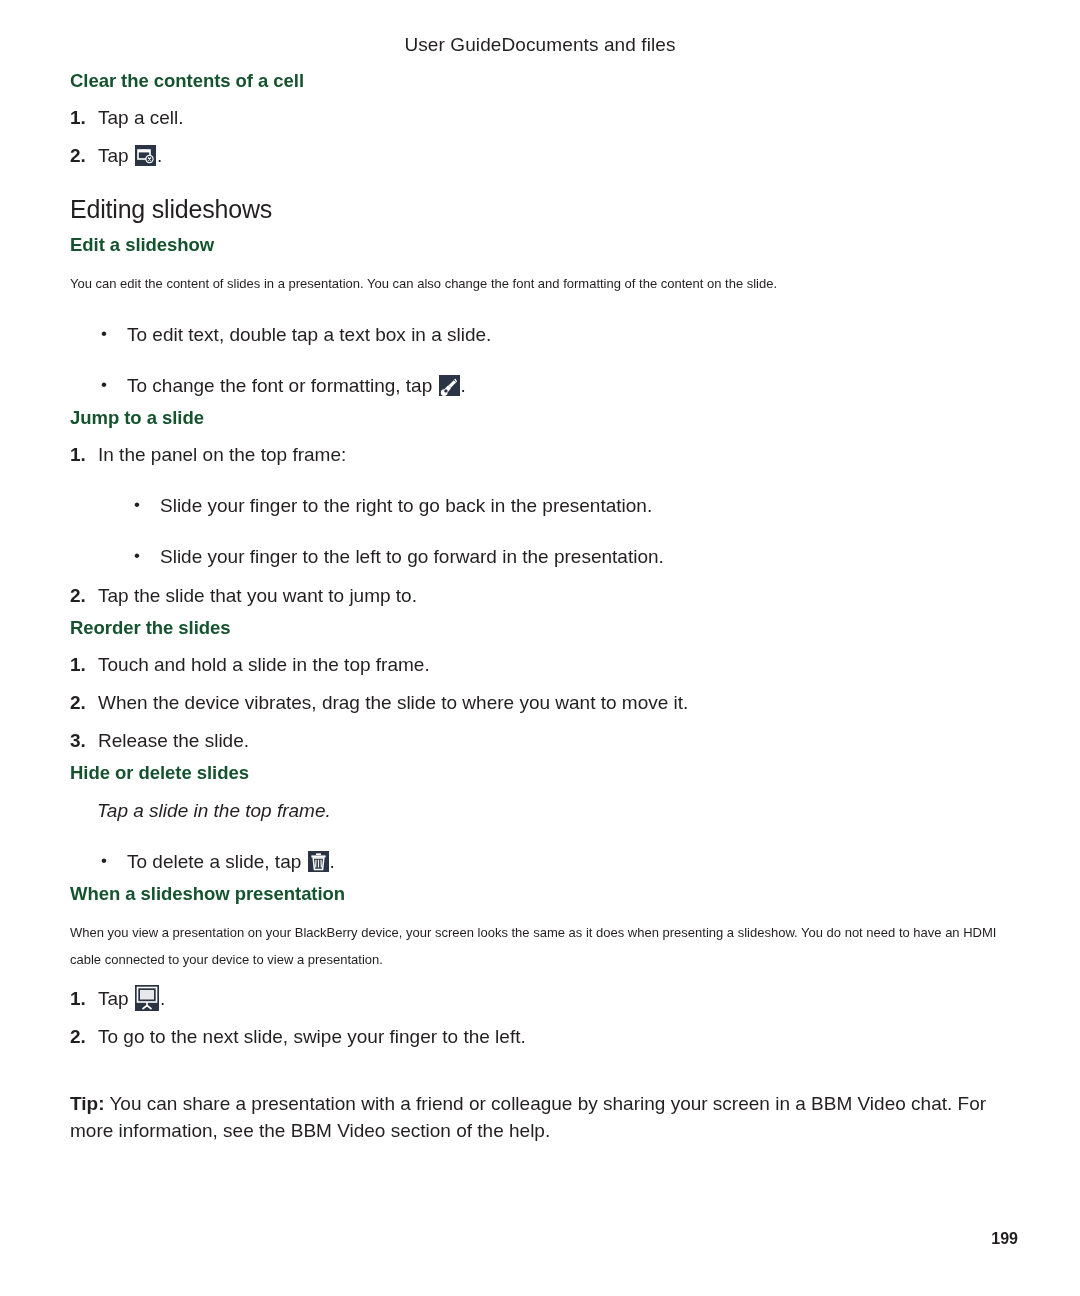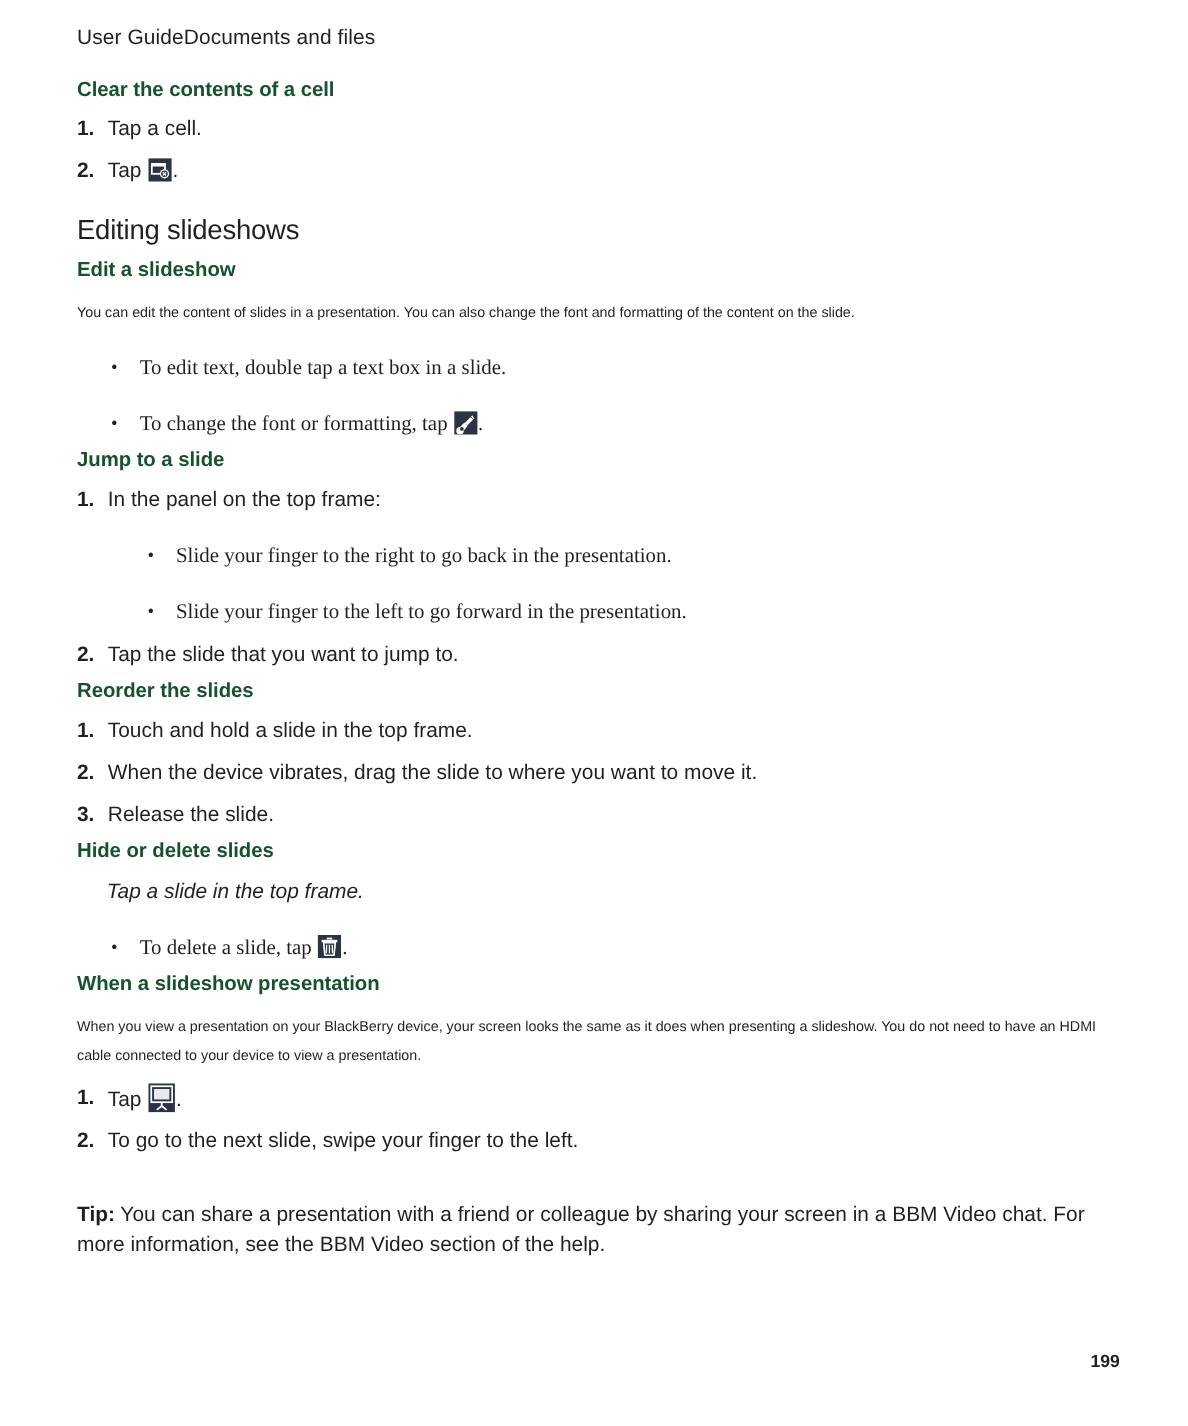--- a/index.html
+++ b/index.html
@@ -21,24 +21,24 @@
     left: 0; top: 0;
     width: 1080px;
     height: 1296px;
     padding: 0;
   }
 
   
   .running-header {
     position: absolute;
     left: 70px;
-    top: 24px;
+    top: 34px;
     width: 940px;
     display: flex;
-    justify-content: flex-start;
+    justify-content: center;
     align-items: baseline;
     font-size: 19px;
     color: #231f20;
     letter-spacing: 0.1px;
   }
 
   
   .content {
     position: absolute;
     left: 70px;
@@ -97,21 +97,20 @@
     margin: 10px 0 0 0;
     padding: 0;
   }
   ul.bullets > li {
     position: relative;
     padding-left: 28px;
     margin-left: 29px;
     font-size: 19px;
     line-height: 27px;
     margin-top: 24px;
-    font-family: Liberation Serif, serif;
   }
   ul.bullets > li::before {
     content: "\2022";
     position: absolute;
     left: 2px;
     top: -1px;
     font-size: 17px;
   }
   ul.bullets.nested > li {
     margin-left: 62px;

